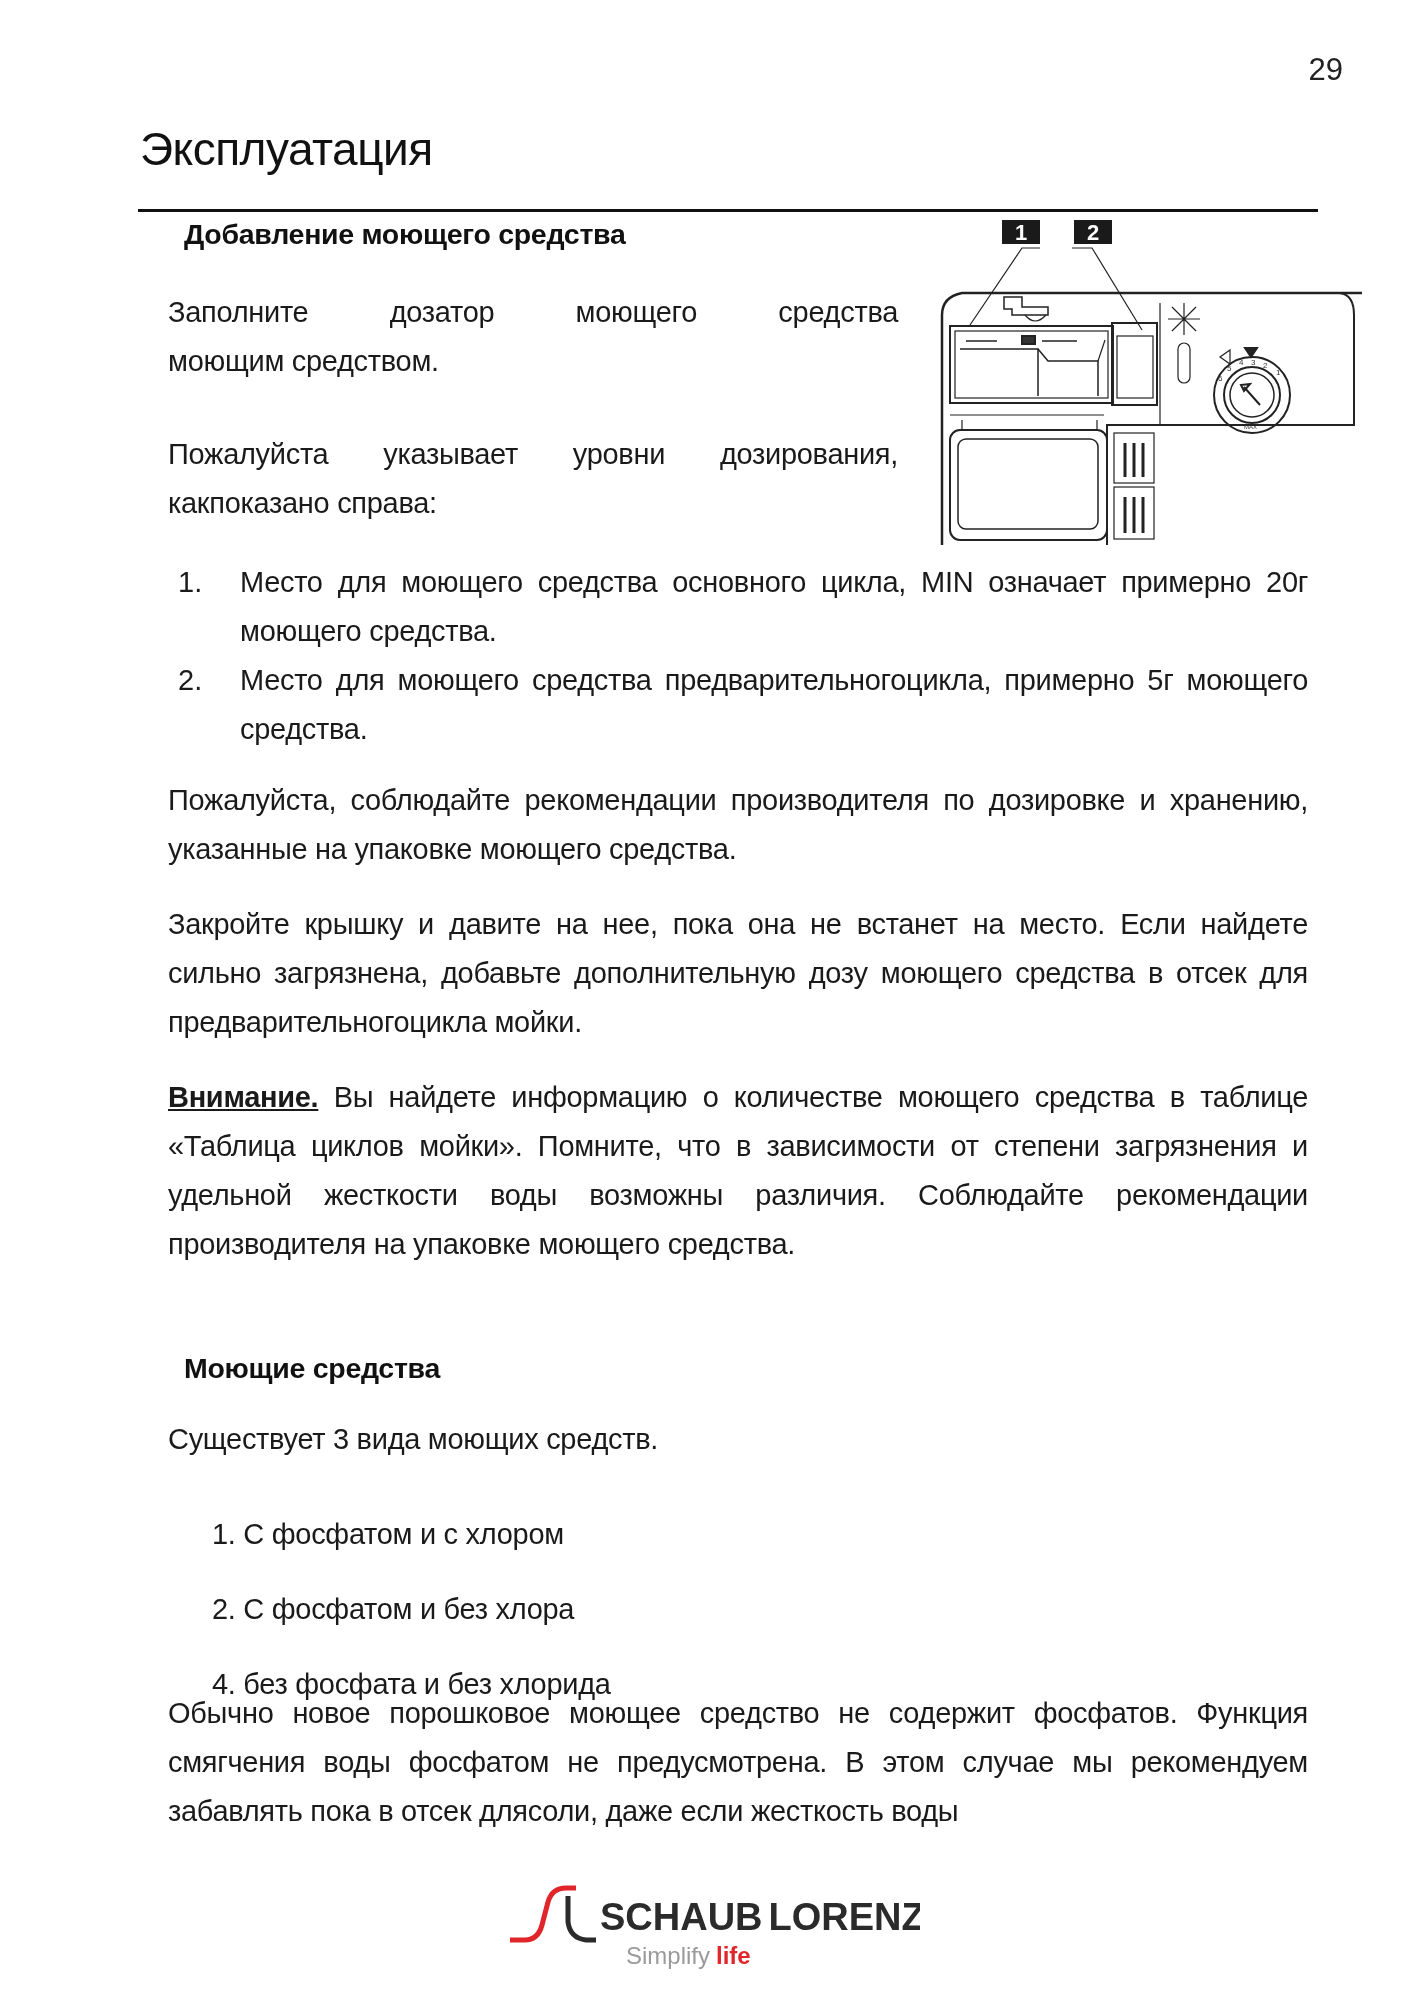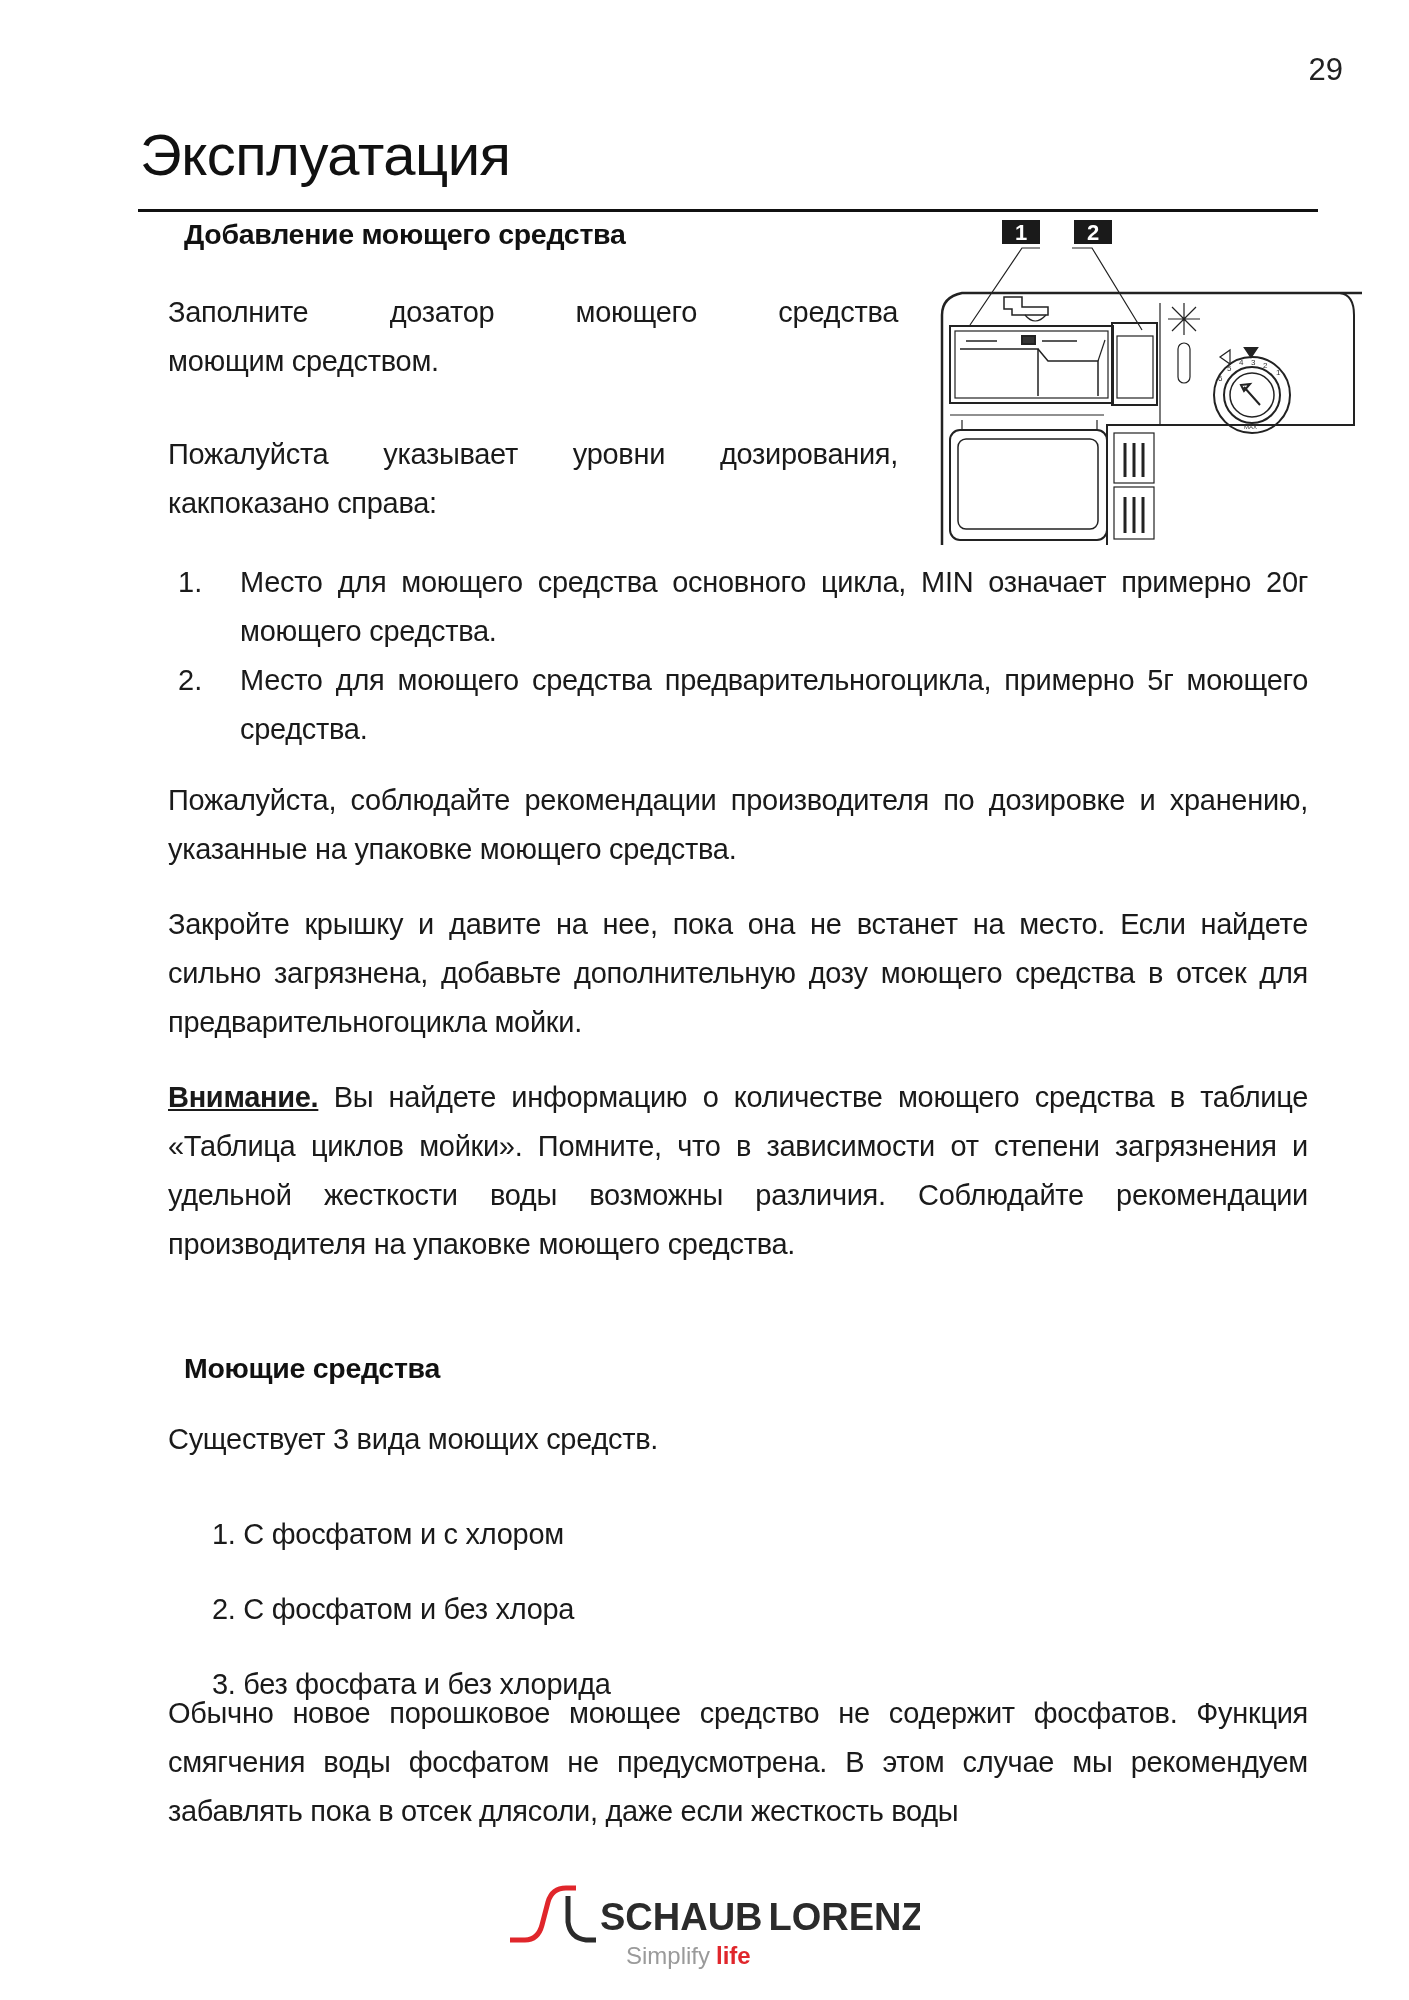--- a/index.html
+++ b/index.html
@@ -2,21 +2,21 @@
 <html><head>
 <meta charset="utf-8">
 <style>
   html, body { margin: 0; padding: 0; }
   body {
     width: 1409px; height: 2000px; background: #ffffff; position: relative; overflow: hidden;
     font-family: "Liberation Sans", "DejaVu Sans", sans-serif; color: #1a1a1a;
   }
   .abs { position: absolute; text-align: center; }
   #page-number { top: 52px; right: 66px; font-size: 31px; color: #222; }
-  #page-title { top: 126px; left: 140px; font-size: 58px; font-weight: normal; letter-spacing: -0.5px; color: #111; line-height: 1; }
+  #page-title { top: 126px; left: 140px; font-size: 46px; font-weight: normal; letter-spacing: -0.5px; color: #111; line-height: 1; }
   #title-rule { top: 209px; left: 138px; width: 1180px; height: 3px; background: #111; }
   .section-heading { font-size: 28.5px; font-weight: bold; color: #111; letter-spacing: -0.3px; margin-left: 16px; }
   .para { font-size: 29px; line-height: 49px; color: #1a1a1a; letter-spacing: -0.3px; text-align: justify; text-align-last: left; }
   .justify-last { text-align-last: justify; }
   .list-item { position: absolute; left: 168px; width: 1140px; }
   .list-item .num { position: absolute; left: 10px; top: 0; font-size: 29px; line-height: 49px; }
   .list-item .txt { margin-left: 72px; }
   .simple-item { position: absolute; left: 212px; font-size: 29px; line-height: 49px; letter-spacing: -0.3px; margin-top: 20px; }
   b.strong { font-weight: bold; text-decoration: underline; }
   #diagram { top: 215px; left: 922px; width: 440px; height: 330px; }
@@ -111,21 +111,21 @@
 <div class="abs para" style="top:900px;left:168px;width:1140px;">Закройте крышку и давите на нее, пока она не встанет на место. Если найдете сильно загрязнена, добавьте дополнительную дозу моющего средства в отсек для предварительногоцикла мойки.</div>
 
 <div class="abs para" style="top:1073px;left:168px;width:1140px;"><b class="strong">Внимание.</b><span> Вы найдете информацию о количестве моющего средства в таблице «Таблица циклов мойки». Помните, что в зависимости от степени загрязнения и удельной жесткости воды возможны различия. Соблюдайте рекомендации производителя на упаковке моющего средства.</span></div>
 
 <div class="abs section-heading" style="top:1352px;left:168px;">Моющие средства</div>
 
 <div class="abs para" style="top:1415px;left:168px;width:1140px;">Существует 3 вида моющих средств.</div>
 
 <div class="simple-item" style="top:1490px;">1. С фосфатом и с хлором</div>
 <div class="simple-item" style="top:1565px;">2. С фосфатом и без хлора</div>
-<div class="simple-item" style="top:1640px;">3. без фосфата и без хлорида</div>
+<div class="simple-item" style="top:1640px;">4. без фосфата и без хлорида</div>
 
 <div class="abs para" style="top:1689px;left:168px;width:1140px;">Обычно новое порошковое моющее средство не содержит фосфатов. Функция смягчения воды фосфатом не предусмотрена. В этом случае мы рекомендуем забавлять пока в отсек длясоли, даже если жесткость воды</div>
 
 <div id="logo" class="abs">
   <svg width="420" height="100" viewBox="0 0 420 100" xmlns="http://www.w3.org/2000/svg">
     <path d="M10 60 L25 60 Q38 60 42 45 L48 22 Q52 8 66 8 L76 8" fill="none" stroke="#e0262b" stroke-width="5"></path>
     <path d="M68 16 L68 42 Q70 58 86 60 L96 60" fill="none" stroke="#2b2b2b" stroke-width="5"></path>
     <text x="100" y="50" font-family="Liberation Sans, sans-serif" font-weight="bold" fill="#2b2b2b">
       <tspan font-size="38">SCHAUB</tspan><tspan dx="6" font-size="38">LORENZ</tspan>
     </text>

